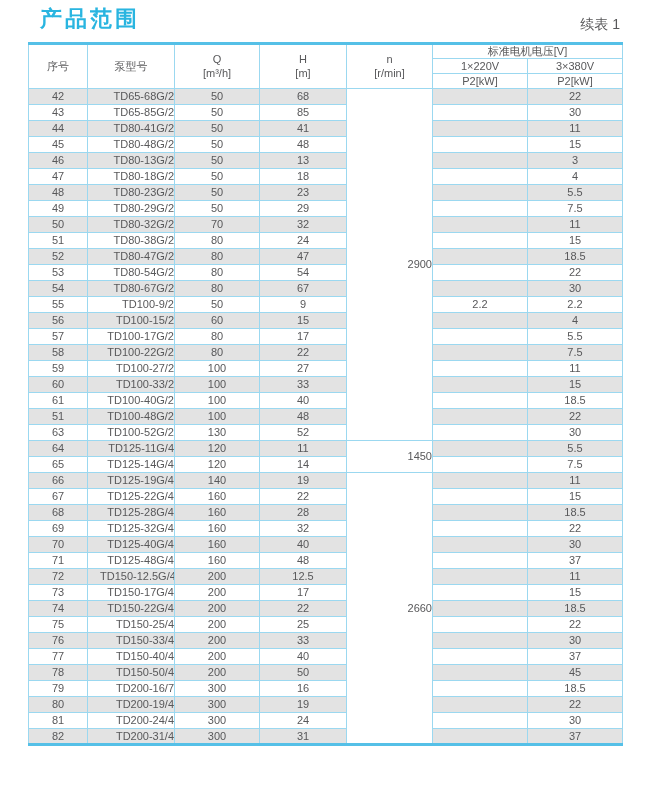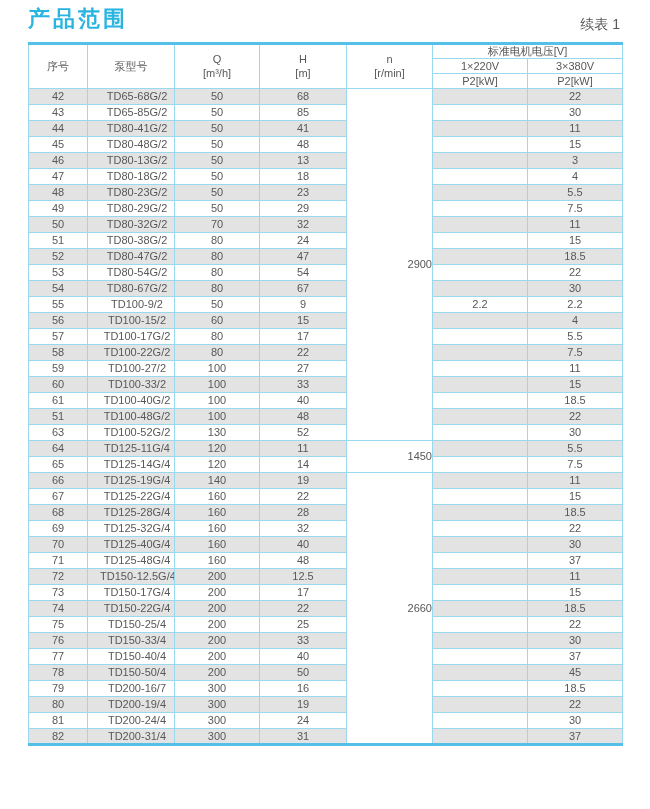--- a/index.html
+++ b/index.html
@@ -8,41 +8,41 @@
     width: 650px; height: 809px;
     font-family: "Liberation Sans", "DejaVu Sans", sans-serif;
     overflow: hidden;
   }
   .page { padding: 4px 28px 0 28px; width: 650px; height: 809px; }
   .topbar {
     display: flex; justify-content: space-between; align-items: flex-end;
     margin-bottom: 8px;
   }
   .title {
-    color: #29b5e0; font-size: 22px; font-weight: bold; letter-spacing: 3px;
+    color: #29b5e0; font-size: 22px; font-weight: bold; letter-spacing: 3px; margin-left: 12px;
   }
   .note { color: #58585a; font-size: 14px; padding-right: 2px; }
   table.product {
     border-collapse: collapse; table-layout: fixed; width: 594px;
     border-top: 3px solid #55c0e7;
     border-bottom: 3px solid #55c0e7;
     border-left: 1px solid #9bd8f0;
     border-right: 1px solid #9bd8f0;
   }
   table.product th, table.product td {
     border: 1px solid #9bd8f0;
     font-size: 11px; color: #58585a; text-align: center;
     font-weight: normal; padding: 0; height: 16px; line-height: 1.15;
     overflow: hidden; white-space: nowrap;
   }
   table.product thead th { background: #ffffff; height: 15px; }
   table.product tbody tr:nth-child(odd) td { background: #e3e3e3; }
   table.product tbody tr:nth-child(even) td { background: #ffffff; }
   table.product tbody td.speed { background: #ffffff !important; text-align: right; }
-  table.product tbody td.model { text-align: center; padding-left: 12px; }
+  table.product tbody td.model { text-align: right; padding-left: 12px; }
   .hdr-2line div { line-height: 1.25; }
 </style>
 </head>
 <body>
 
 <div class="page">
   <div class="topbar">
     <div class="title">产品范围</div>
     <div class="note">续表 1</div>
   </div>

